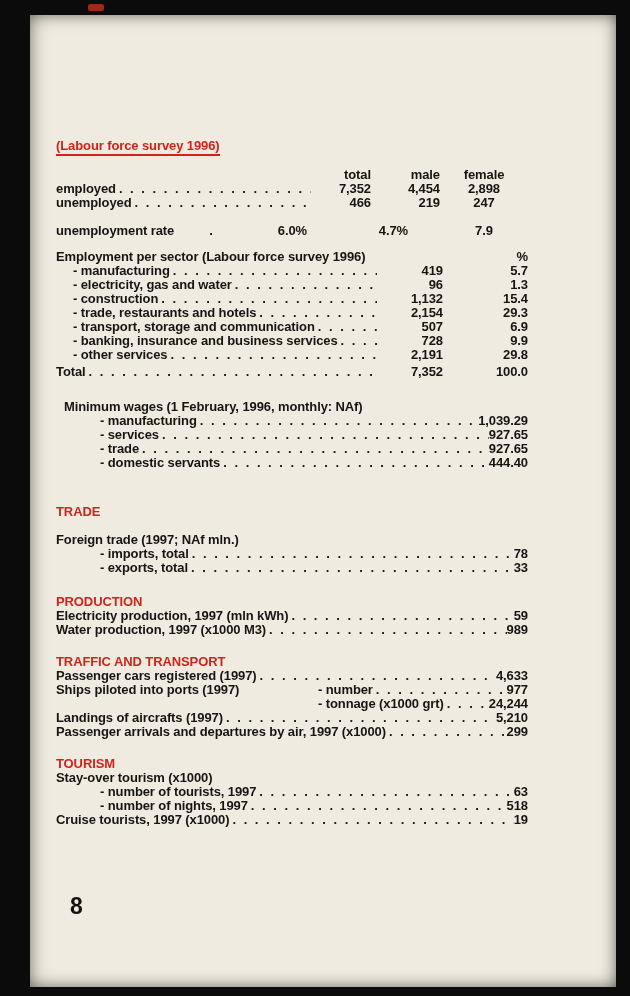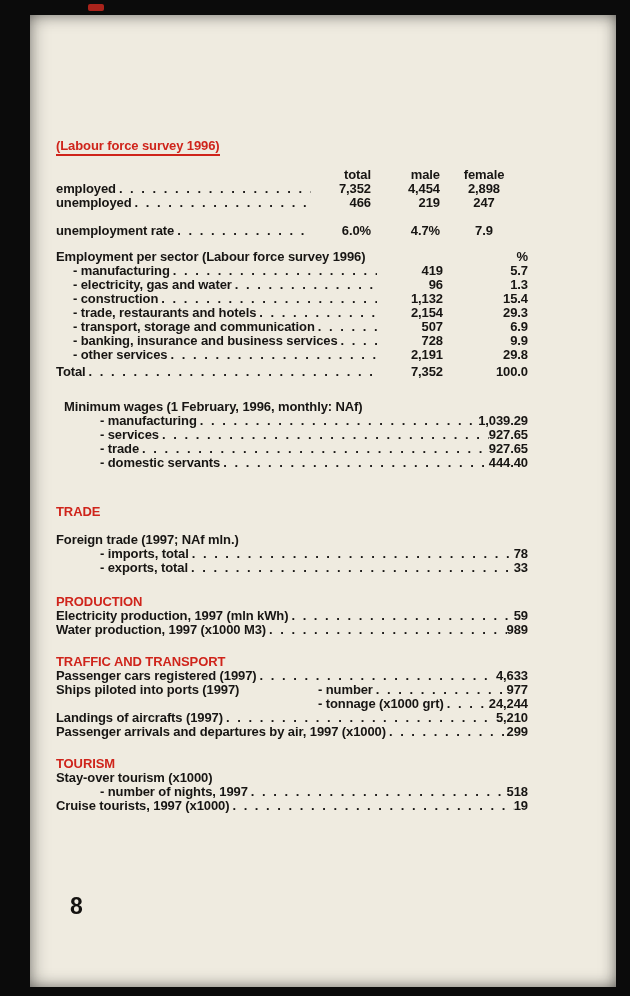--- a/index.html
+++ b/index.html
@@ -42,21 +42,21 @@
   .c2 { width:69px; text-align:right; flex:none; white-space:nowrap; }
   .c3 { width:88px; text-align:center; flex:none; white-space:nowrap; }
   .cp { width:85px; text-align:right; flex:none; white-space:nowrap; }
   .cn { width:66px; text-align:right; flex:none; white-space:nowrap; }
   .val { flex:none; white-space:nowrap; text-align:right; }
   .red { color:#cf241b; }
   .title-underline { display:inline-block; border-bottom:2px solid #cf241b; padding-bottom:1px; }
   .ind1 { padding-left:17px; }
   .ind2 { padding-left:44px; }
   .split-left { width:262px; flex:none; white-space:nowrap; }
-  .mt-line   { margin-top:14px; }
+  .mt-line   { margin-top:14px;gap:32px; }
   .mt-12     { margin-top:12px; }
   .mt-3      { margin-top:3px; }
   .mt-20     { margin-top:20px; }
   .mt-21     { margin-top:21px;padding-left:8px; }
   .mt-18     { margin-top:18px; }
   .mt-35     { margin-top:35px; }
   .page-number {
     position:absolute; left:40px; top:878px;
     font-size:23px; font-weight:700; color:#141210; letter-spacing:0;
   }
@@ -230,20 +230,25 @@
     </div>
     <div class="row">
       <span class="lbl">Passenger arrivals and departures by air, 1997 (x1000)</span>
       <span class="dots"></span>
       <span class="val">299</span>
     </div>
 
     <div class="red mt-18">TOURISM</div>
     <div>Stay-over tourism (x1000)</div>
     <div class="row ind2">
+      <span class="lbl">- number of tourists, 1997</span>
+      <span class="dots"></span>
+      <span class="val">63</span>
+    </div>
+    <div class="row ind2">
       <span class="lbl">- number of nights, 1997</span>
       <span class="dots"></span>
       <span class="val">518</span>
     </div>
     <div class="row">
       <span class="lbl">Cruise tourists, 1997 (x1000)</span>
       <span class="dots"></span>
       <span class="val">19</span>
     </div>
 

